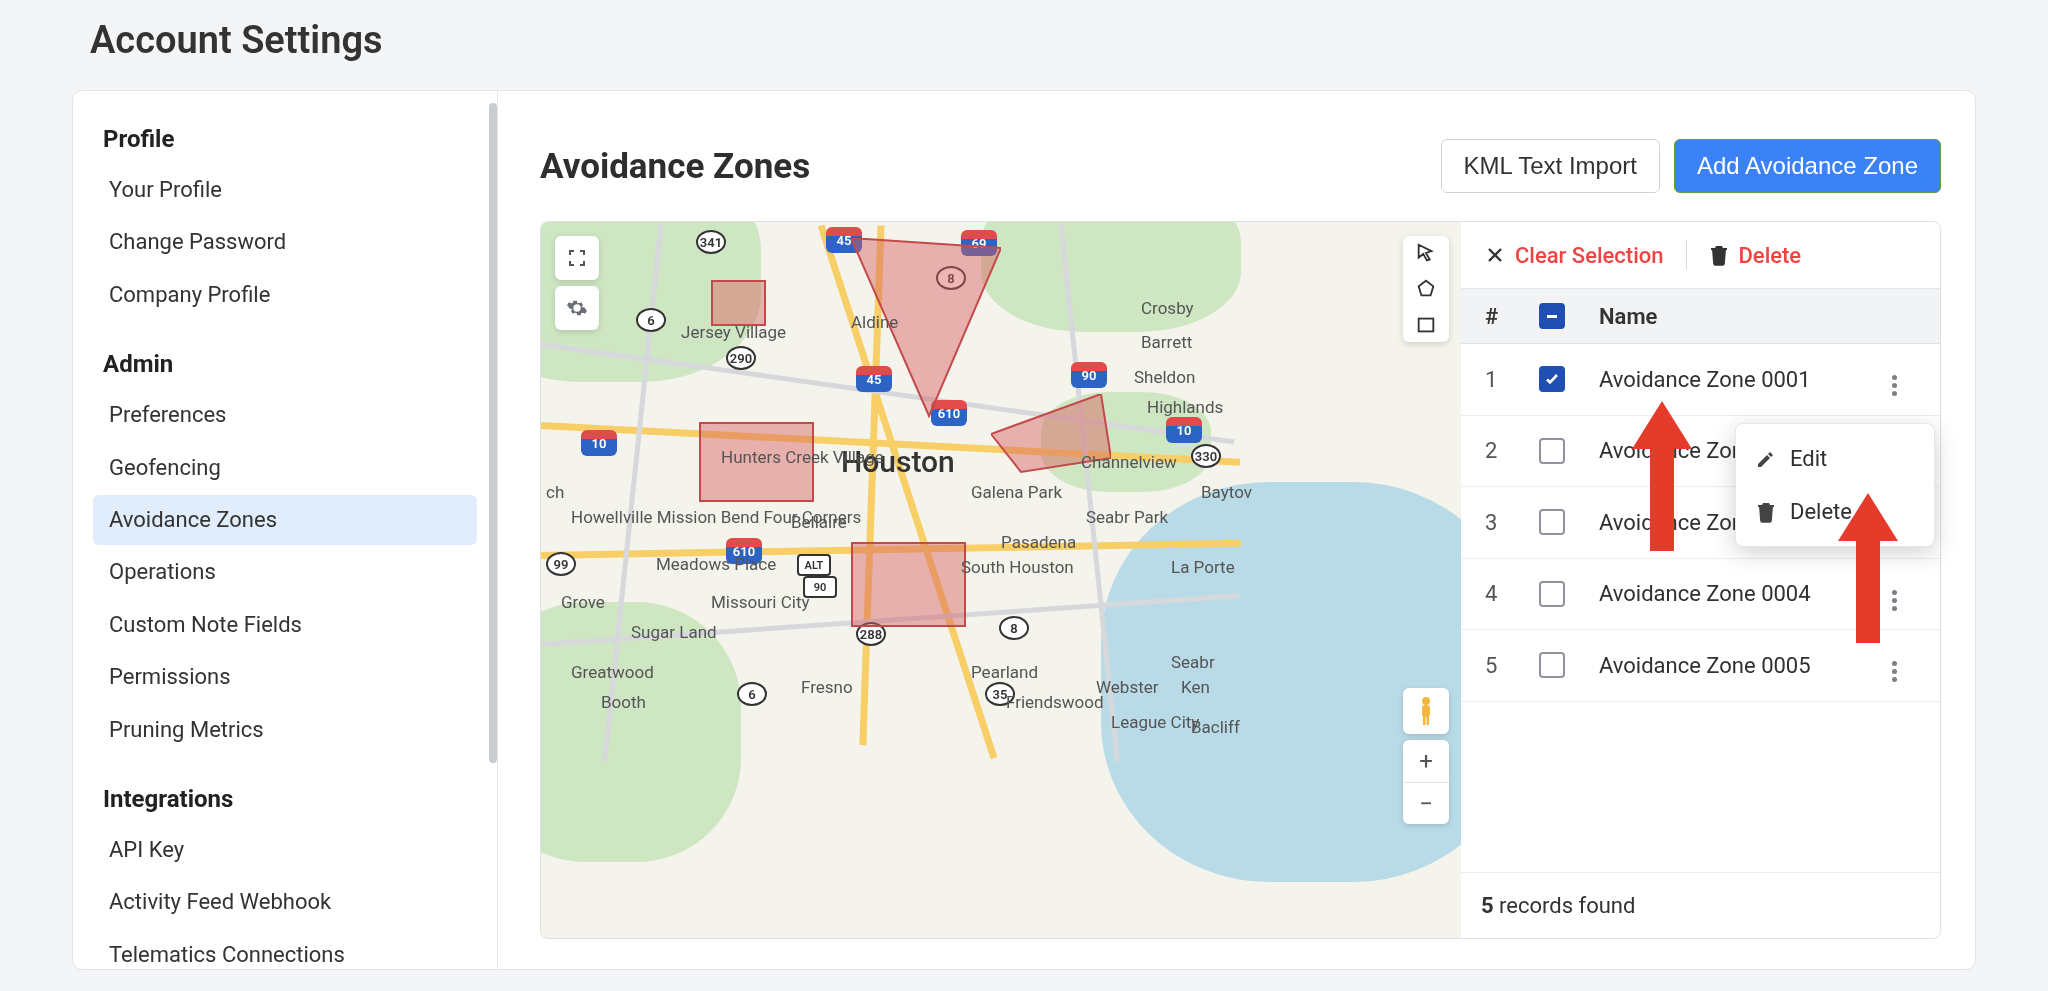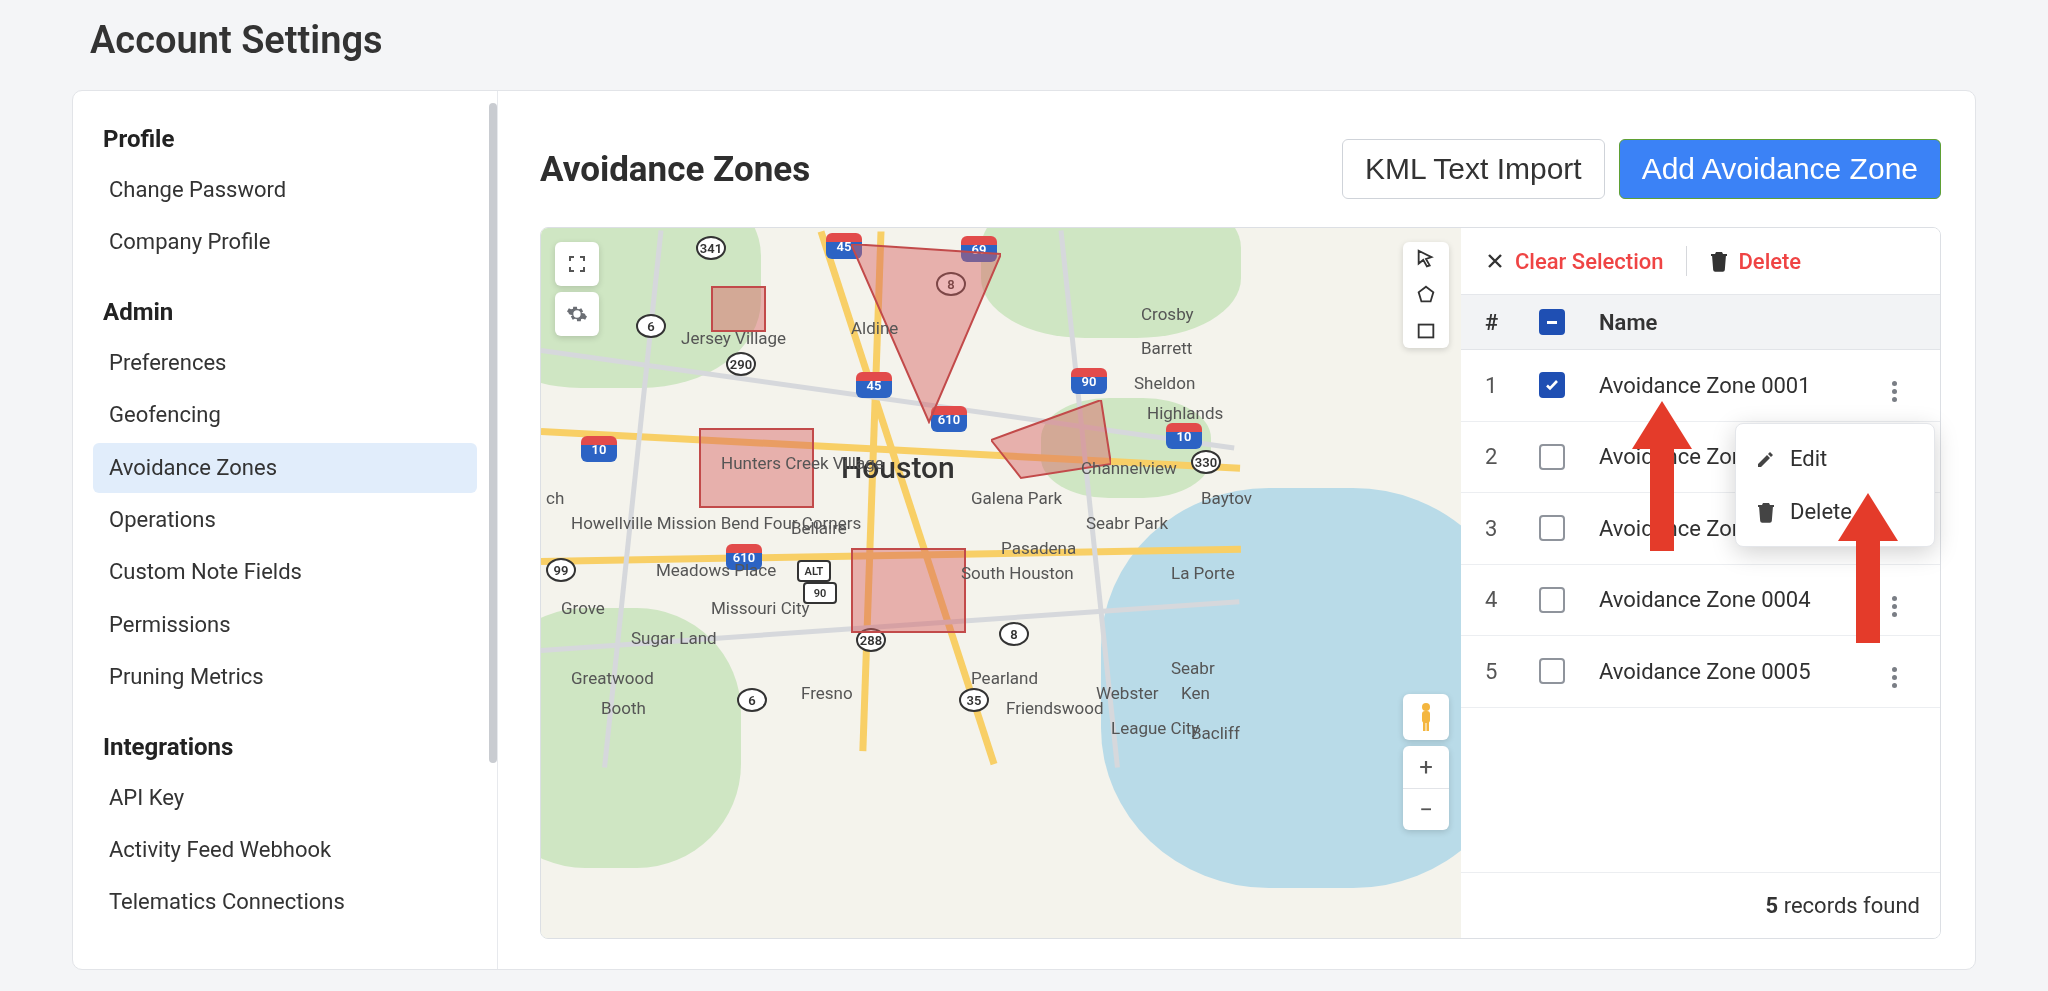--- a/index.html
+++ b/index.html
@@ -15,21 +15,21 @@
   .group { padding: 8px 30px 12px; }
   .group-title { font-size: 24px; font-weight: 700; color: #222; padding: 8px 0 10px; }
   .nav-item { font-size: 22px; color: #333; padding: 12px 16px; border-radius: 6px; cursor: pointer; margin: 2px -10px; line-height: 1.2; }
   .nav-item.active { background: #e1edfb; }
   
   
   .main { flex: 1; padding: 48px 34px 30px 42px; position: relative; display: flex; flex-direction: column; }
   .main-head { display: flex; align-items: center; justify-content: space-between; padding-bottom: 28px; }
   .main-head h2 { font-size: 35px; font-weight: 700; color: #2e2e2e; }
   .actions { display: flex; gap: 14px; }
-  .btn { font-size: 30px; padding: 12px 22px; border-radius: 6px; border: 1px solid #cfd3d9; background: #fff; color: #333; cursor: pointer; font-weight: 500; }
+  .btn { font-size: 24px; padding: 12px 22px; border-radius: 6px; border: 1px solid #cfd3d9; background: #fff; color: #333; cursor: pointer; font-weight: 500; }
   .btn.primary { background: #3b82f6; border-color: #5fa034; color: #fff; font-weight: 400; }
   
   .content { flex: 1; border: 1px solid #dcdfe4; border-radius: 8px; display: flex; overflow: hidden; }
   
   
   .map { width: 920px; position: relative; background: #e8f2e3; overflow: hidden; }
   .map-canvas { position: absolute; inset: 0; }
   .map-land { position: absolute; inset: 0; background: #f4f3ec; }
   .map-green { position: absolute; background: #cfe6c3; border-radius: 40%; }
   .map-water { position: absolute; background: #b9dbe8; border-radius: 40%; }
@@ -72,21 +72,21 @@
   .chk { width: 26px; height: 26px; border: 2px solid #8f949c; border-radius: 4px; display: inline-flex; align-items: center; justify-content: center; cursor: pointer; background: #fff; }
   .chk.checked { background: #1f4fb3; border-color: #1f4fb3; }
   .chk.indeterminate { background: #1f4fb3; border-color: #1f4fb3; }
   .chk svg { display: none; }
   .chk.checked svg.check { display: block; }
   .chk.indeterminate svg.dash { display: block; }
   
   .kebab { width: 26px; height: 26px; display: inline-flex; flex-direction: column; align-items: center; justify-content: center; gap: 3px; cursor: pointer; }
   .kebab span { width: 5px; height: 5px; background: #7a7e85; border-radius: 50%; }
   
-  .footer { padding: 20px; text-align: right; font-size: 22px; color: #333; border-top: 1px solid #eceef1; margin-top: auto; }
+  .footer { padding: 20px; text-align: left; font-size: 22px; color: #333; border-top: 1px solid #eceef1; margin-top: auto; }
   .footer b { font-weight: 700; }
   
   
   .popup { position: absolute; right: 40px; top: 332px; width: 200px; background: #fff; border-radius: 8px; box-shadow: 0 6px 24px rgba(0,0,0,.18); border: 1px solid #e4e6ea; padding: 8px 0; z-index: 30; }
   .popup-item { display: flex; align-items: center; gap: 14px; padding: 14px 20px; font-size: 22px; color: #303030; cursor: pointer; }
   
   
   .arrow { position: absolute; z-index: 40; }
   .arrow svg { display: block; }
   
@@ -96,20 +96,21 @@
 <body>
 
 <div class="page">
   <div class="title">Account Settings</div>
 
   <div class="panel">
 
     <div class="sidebar">
       <div class="group">
         <div class="group-title">Profile</div>
+        <div class="nav-item">Your Profile</div>
         <div class="nav-item">Change Password</div>
         <div class="nav-item">Company Profile</div>
       </div>
       <div class="group">
         <div class="group-title">Admin</div>
         <div class="nav-item">Preferences</div>
         <div class="nav-item">Geofencing</div>
         <div class="nav-item active">Avoidance Zones</div>
         <div class="nav-item">Operations</div>
         <div class="nav-item">Custom Note Fields</div>
@@ -166,21 +167,21 @@
             <div class="shield interstate" style="left:625px;top:195px;">10</div>
             <div class="shield interstate" style="left:185px;top:316px;">610</div>
             <div class="shield interstate" style="left:315px;top:144px;">45</div>
             <div class="shield state" style="left:155px;top:8px;">341</div>
             <div class="shield state" style="left:185px;top:124px;">290</div>
             <div class="shield state" style="left:95px;top:86px;">6</div>
             <div class="shield state" style="left:395px;top:44px;">8</div>
             <div class="shield state" style="left:5px;top:330px;">99</div>
             <div class="shield state" style="left:650px;top:222px;">330</div>
             <div class="shield state" style="left:315px;top:400px;">288</div>
-            <div class="shield state" style="left:418px;top:460px;">35</div>
+            <div class="shield state" style="left:444px;top:460px;">35</div>
             <div class="shield state" style="left:458px;top:394px;">8</div>
             <div class="shield state" style="left:196px;top:460px;">6</div>
             <div class="shield alt" style="left:256px;top:332px;">ALT</div>
             <div class="shield alt" style="left:262px;top:354px;">90</div>
 
             <div class="zone" style="left:170px;top:58px;width:55px;height:46px;"></div>
             <svg style="position:absolute;left:310px;top:16px;" width="150" height="180">
                 <polygon points="0,0 150,10 78,178" fill="rgba(214,96,96,0.45)" stroke="#c24a4a" stroke-width="2"></polygon>
               </svg>
             <svg style="position:absolute;left:450px;top:172px;" width="120" height="80">

